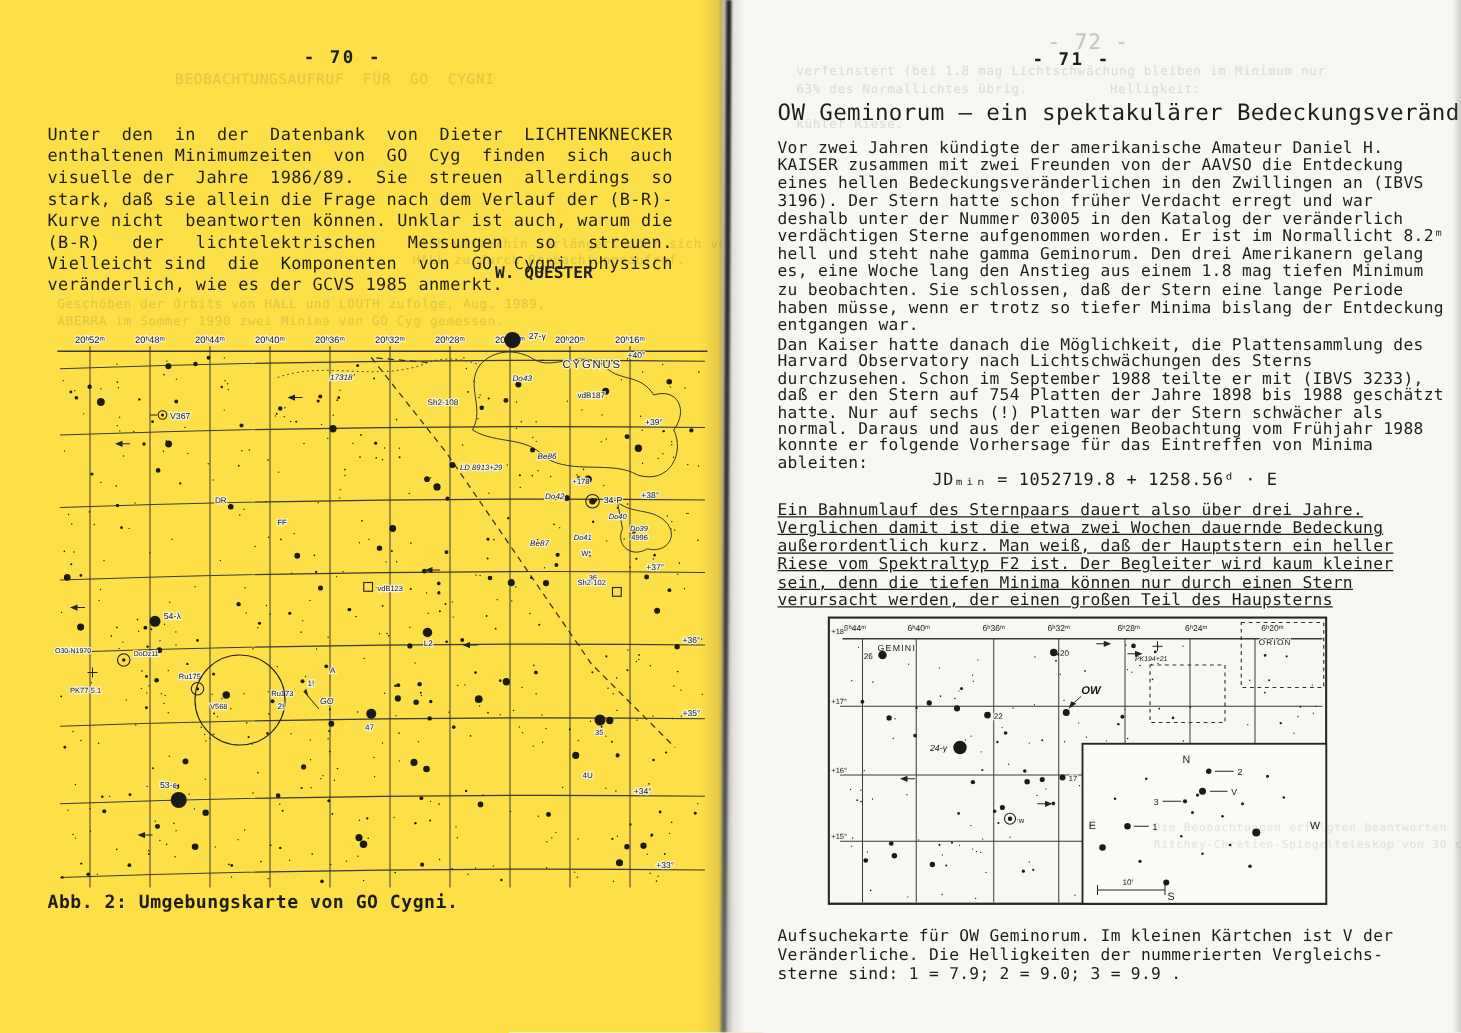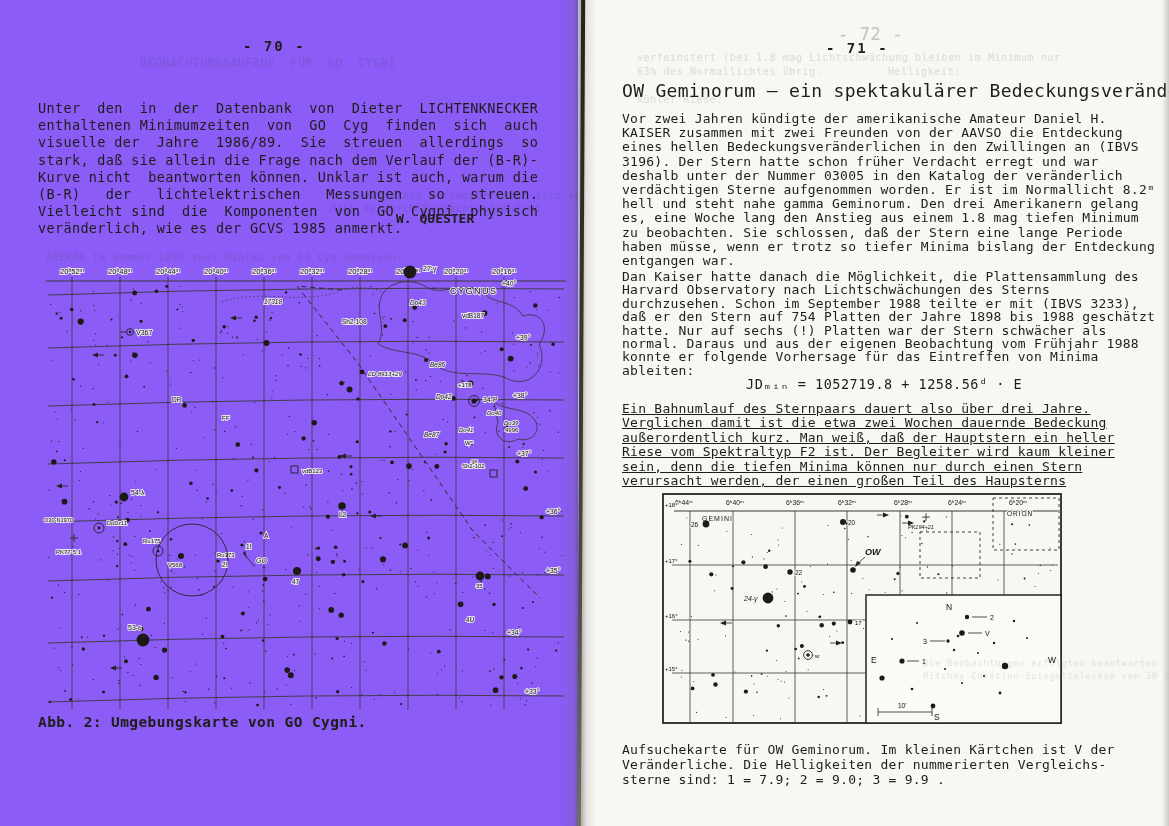--- a/index.html
+++ b/index.html
@@ -1,20 +1,20 @@
 <!DOCTYPE html>
 <html><head>
 <meta charset="utf-8">
 <style>
   html,body{margin:0;padding:0;}
   body{width:1169px;height:826px;overflow:hidden;background:#eceae6;position:relative;
        font-family:"DejaVu Sans Mono","Liberation Mono",monospace;}
   .spread{position:absolute;inset:0;}
   .page{position:absolute;top:0;height:826px;}
-  .page-left{left:0;width:638px;background:#8b5cf6;}
+  .page-left{left:0;width:638px;background:#fde047;}
   .page-right{left:578px;width:591px;background:#f8f7f3;}
   .gutter{position:absolute;left:560px;top:0;width:40px;height:826px;pointer-events:none;
     background:linear-gradient(to right,rgba(0,0,0,0) 0%,rgba(95,92,88,.16) 35%,rgba(50,48,46,.38) 52%,rgba(95,92,88,.14) 66%,rgba(0,0,0,0) 90%);}
   .gutter::before{content:'';position:absolute;left:19px;top:0;width:4px;height:100%;
     background:linear-gradient(#23221f,#3d3b38 55%,#706d68);filter:blur(.7px);transform:rotate(.3deg);}
   .right-edge{position:absolute;right:0;top:0;width:7px;height:826px;
     background:linear-gradient(to right,rgba(0,0,0,0),rgba(120,117,112,.35));}
   .txt{position:absolute;color:#1e1d1a;white-space:pre;}
   .pagenum{font-size:14px;letter-spacing:2px;font-weight:bold;}
   .body-block{font-size:13.5px;line-height:17.2px;letter-spacing:.35px;}
@@ -753,20 +753,21 @@
         <text x="504" y="313">+35°</text>
         <text x="465" y="375">+34°</text>
         <text x="483" y="434">+33°</text>
       </g>
     </svg>
 
     <div class="txt caption-l" style="left:38px;top:714px;">Abb. 2: Umgebungskarte von GO Cygni.</div>
   <span class="ghost" style="left: 140px; top: 56px; font-size: 11.5px;">BEOBACHTUNGSAUFRUF  FÜR  GO  CYGNI</span>
       <span class="ghost" style="left: 330px; top: 190px; font-size: 10px;">sich weiterhin verlängert oder sich vermutete verminderte</span>
       <span class="ghost" style="left: 330px; top: 203px; font-size: 10px;">HALL zu durch Beobachtungsaufruf.</span>
+      <span class="ghost" style="left: 46px; top: 238px; font-size: 10px;">Geschöben der Orbits von HALL und LOUTH zufolge, Aug. 1989,</span>
       <span class="ghost" style="left: 46px; top: 252px; font-size: 10px;">ABERRA im Sommer 1990 zwei Minima von GO Cyg gemessen.</span>
     </div>
 
   <div class="page page-right">
     <div class="txt pagenum" style="left:248px;top:40px;">- 71 -</div>
     <div class="txt title" style="left:44px;top:80px;">OW Geminorum – ein spektakulärer Bedeckungsveränderlicher</div>
     <div class="txt body-block-r" style="left:44px;top:112px;line-height:14.2px;">Vor zwei Jahren kündigte der amerikanische Amateur Daniel H.
 KAISER zusammen mit zwei Freunden von der AAVSO die Entdeckung
 eines hellen Bedeckungsveränderlichen in den Zwillingen an (IBVS
 3196). Der Stern hatte schon früher Verdacht erregt und war

